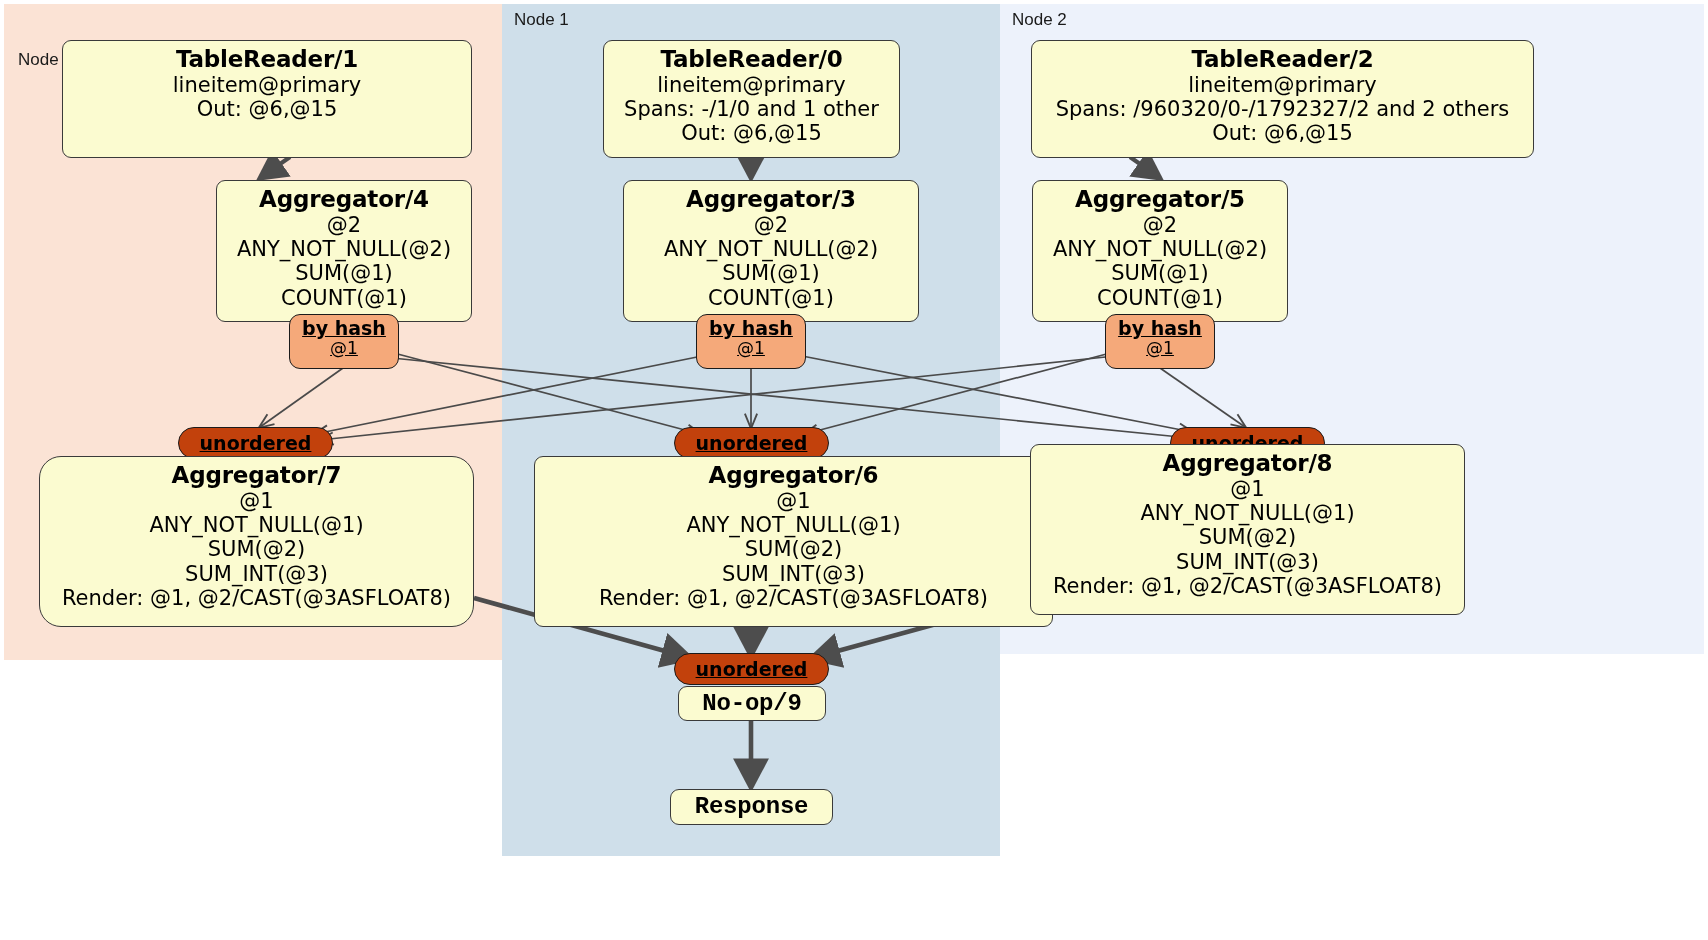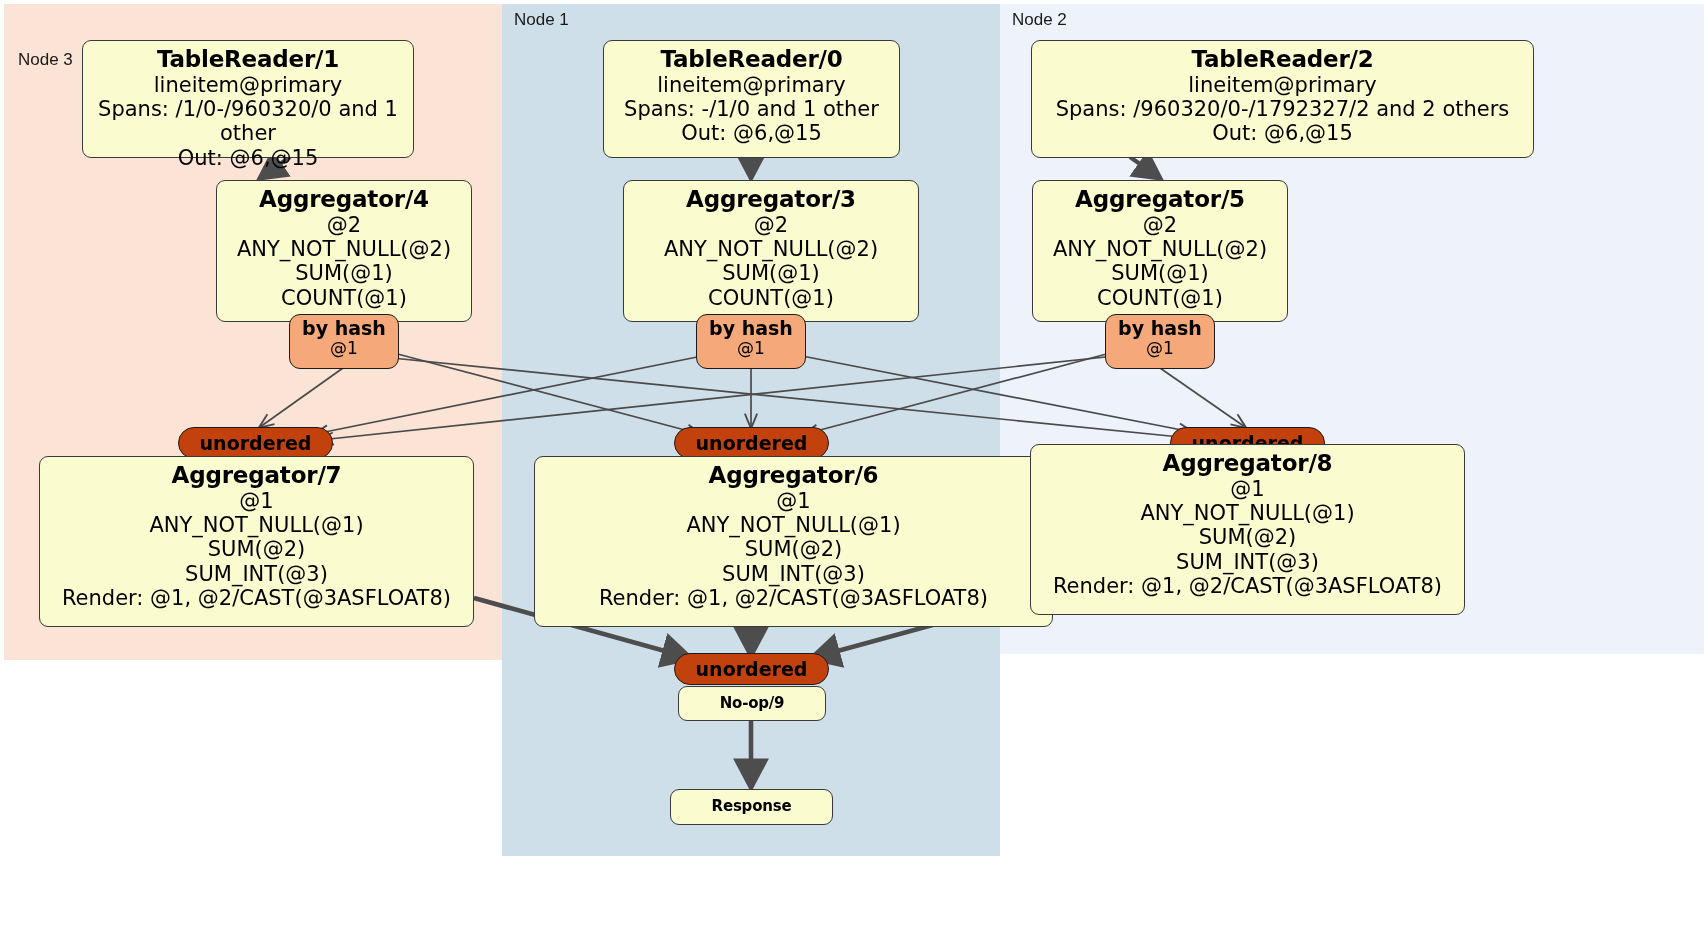--- a/index.html
+++ b/index.html
@@ -29,30 +29,31 @@
     box-sizing:border-box;
     text-align:center;
     color:#000;
     font-family:"DejaVu Sans", sans-serif;
     line-height:1.16;
     padding-top:5px;
   }
   .proc .ttl{font-weight:bold;font-size:23px;letter-spacing:-0.2px;}
   .proc .ln{font-size:21px;}
   .proc.compact{display:flex;align-items:center;justify-content:center;padding-top:0;}
-  .proc.compact .ttl{font-size:15px;}
+  .proc.compact .ttl{font-size:24px;font-family:Liberation Mono, monospace;}
 
   
   .pill{
     position:absolute;
     box-sizing:border-box;
     text-align:center;
     color:#000;
     font-family:"DejaVu Sans", sans-serif;
     border:1.6px solid #1b1b1b;
+    text-decoration:underline;
   }
   .pill.hash{
     background:#f5a97a;
     border-radius:11px;
     line-height:1.08;
     padding-top:3px;
   }
   .pill.hash .t1{font-weight:bold;font-size:19px;}
   .pill.hash .t2{font-size:17px;}
   .pill.unord{
@@ -109,24 +110,23 @@
       <path d="M474,598 L690,658"></path>
       <path d="M751,626 L751,655"></path>
       <path d="M1031,598 L812,658"></path>
     </g>
 
     <g stroke="#4d4d4d" stroke-width="4.6" fill="none" marker-end="url(#arrThick)">
       <path d="M751,721 L751,787"></path>
     </g>
   </svg>
 
-  <div class="proc" style="left:62px;top:40px;width:332px;height:118px;margin-left:20px;">
+  <div class="proc" style="left:62px;top:40px;width:410px;height:118px;">
     <div class="ttl">TableReader/1</div>
     <div class="ln">lineitem@primary</div>
-    <div class="ln">Spans: /1/0-/960320/0 and 1 other</div>
     <div class="ln">Out: @6,@15</div>
   </div>
 
   <div class="proc" style="left:603px;top:40px;width:297px;height:118px;">
     <div class="ttl">TableReader/0</div>
     <div class="ln">lineitem@primary</div>
     <div class="ln">Spans: -/1/0 and 1 other</div>
     <div class="ln">Out: @6,@15</div>
   </div>
 
@@ -177,21 +177,21 @@
   <div class="pill unord" style="left:178px;top:427px;width:155px;height:32px;">
     <span>unordered</span>
   </div>
   <div class="pill unord" style="left:674px;top:427px;width:155px;height:32px;">
     <span>unordered</span>
   </div>
   <div class="pill unord" style="left:1170px;top:427px;width:155px;height:32px;">
     <span>unordered</span>
   </div>
 
-  <div class="proc" style="left:39px;top:456px;width:435px;height:171px;">
+  <div class="proc" style="left:39px;top:456px;width:435px;height:171px;border-radius:22px;">
     <div class="ttl">Aggregator/7</div>
     <div class="ln">@1</div>
     <div class="ln">ANY_NOT_NULL(@1)</div>
     <div class="ln">SUM(@2)</div>
     <div class="ln">SUM_INT(@3)</div>
     <div class="ln">Render: @1, @2/CAST(@3ASFLOAT8)</div>
   </div>
 
   <div class="proc" style="left:534px;top:456px;width:519px;height:171px;">
     <div class="ttl">Aggregator/6</div>

